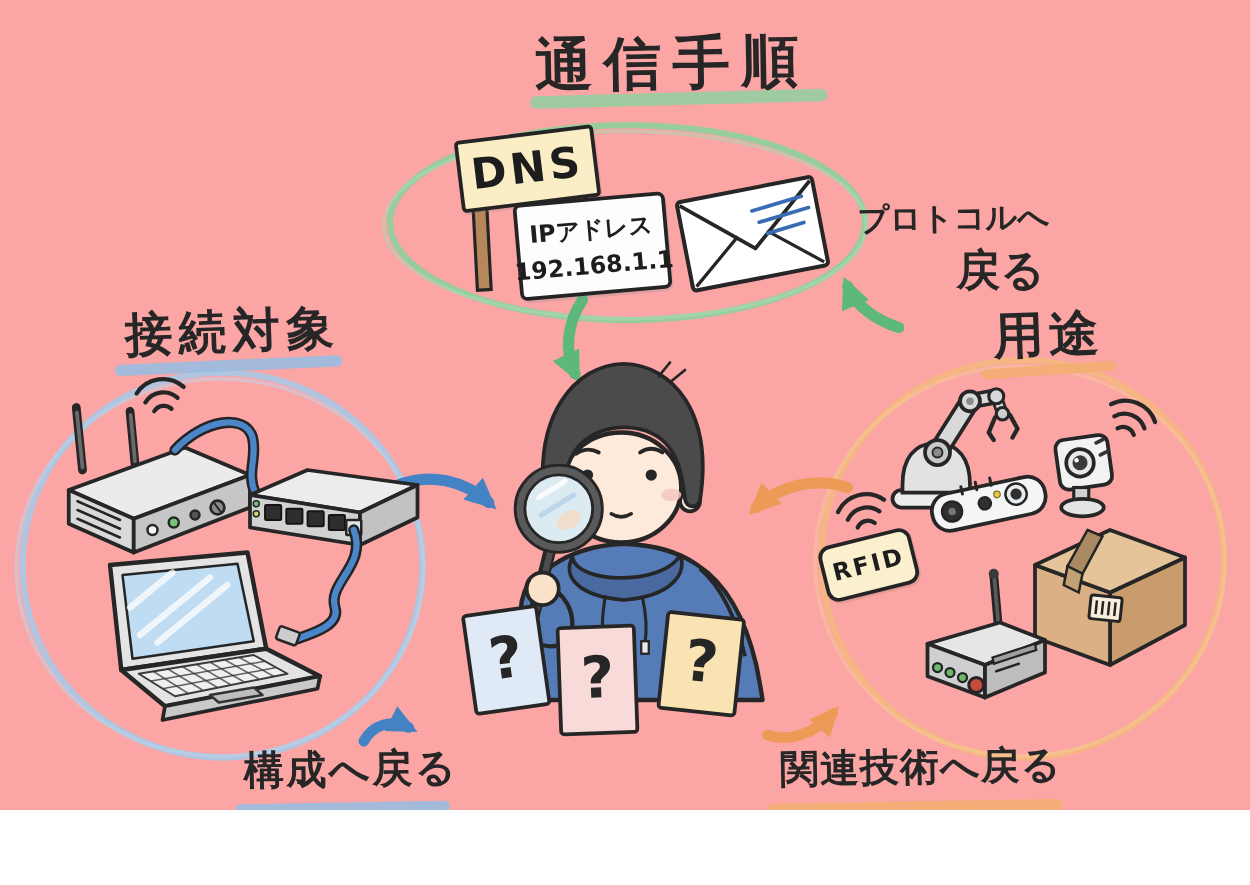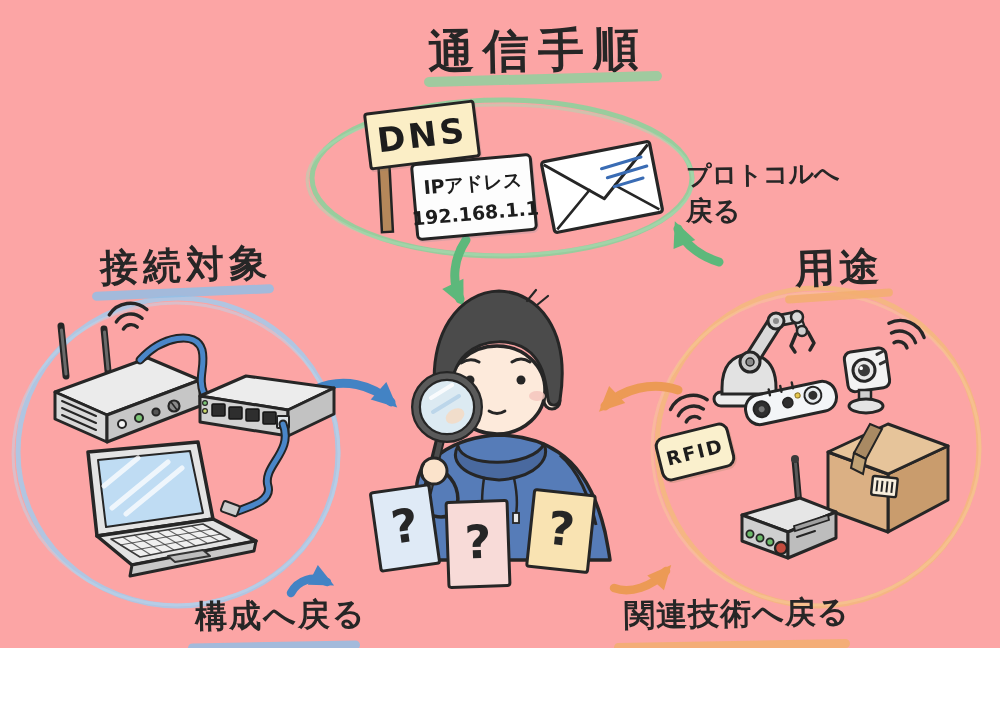--- a/index.html
+++ b/index.html
@@ -257,21 +257,21 @@
   <div class="label" style="left:428px;top:20px;font-size:46px;letter-spacing:9px;transform:rotate(-1deg);">通信手順</div>
   <div class="underline" style="left:424px;top:74px;width:238px;height:10px;background:#8fd09d;transform:rotate(-1.5deg);"></div>
 
   <div class="label" style="left:100px;top:240px;font-size:38px;letter-spacing:5px;transform:rotate(-2deg);">接続対象</div>
   <div class="underline" style="left:92px;top:288px;width:182px;height:9px;background:#93bde4;transform:rotate(-2.5deg);"></div>
 
   <div class="label" style="left:795px;top:240px;font-size:40px;letter-spacing:4px;transform:rotate(-2deg);">用途</div>
   <div class="underline" style="left:785px;top:292px;width:108px;height:8px;background:#f2ae6e;transform:rotate(-4deg);"></div>
 
   <div class="note" style="left:686px;top:158px;width:150px;text-align:center;font-size:25px;transform:rotate(-1deg);">プロトコルへ</div>
-  <div class="note" style="left:686px;top:193px;width:150px;text-align:left;font-size:27px;">戻る</div>
+  <div class="note" style="left:686px;top:193px;width:150px;text-align:right;font-size:35px;">戻る</div>
 
   <div class="note" style="left:195px;top:594px;font-size:32px;letter-spacing:2px;transform:rotate(-1deg);">構成へ戻る</div>
   <div class="underline" style="left:188px;top:642px;width:172px;height:9px;background:#93bde4;transform:rotate(-1deg);"></div>
 
   <div class="note" style="left:624px;top:593px;font-size:31px;letter-spacing:1px;transform:rotate(-1deg);">関連技術へ戻る</div>
   <div class="underline" style="left:614px;top:641px;width:236px;height:9px;background:#f2ae6e;transform:rotate(-1deg);"></div>
 
   <div class="signboard" style="left:366px;top:106px;width:112px;height:58px;font-size:34px;letter-spacing:3px;transform:rotate(-7deg);">
     <span>DNS</span>
   </div>

